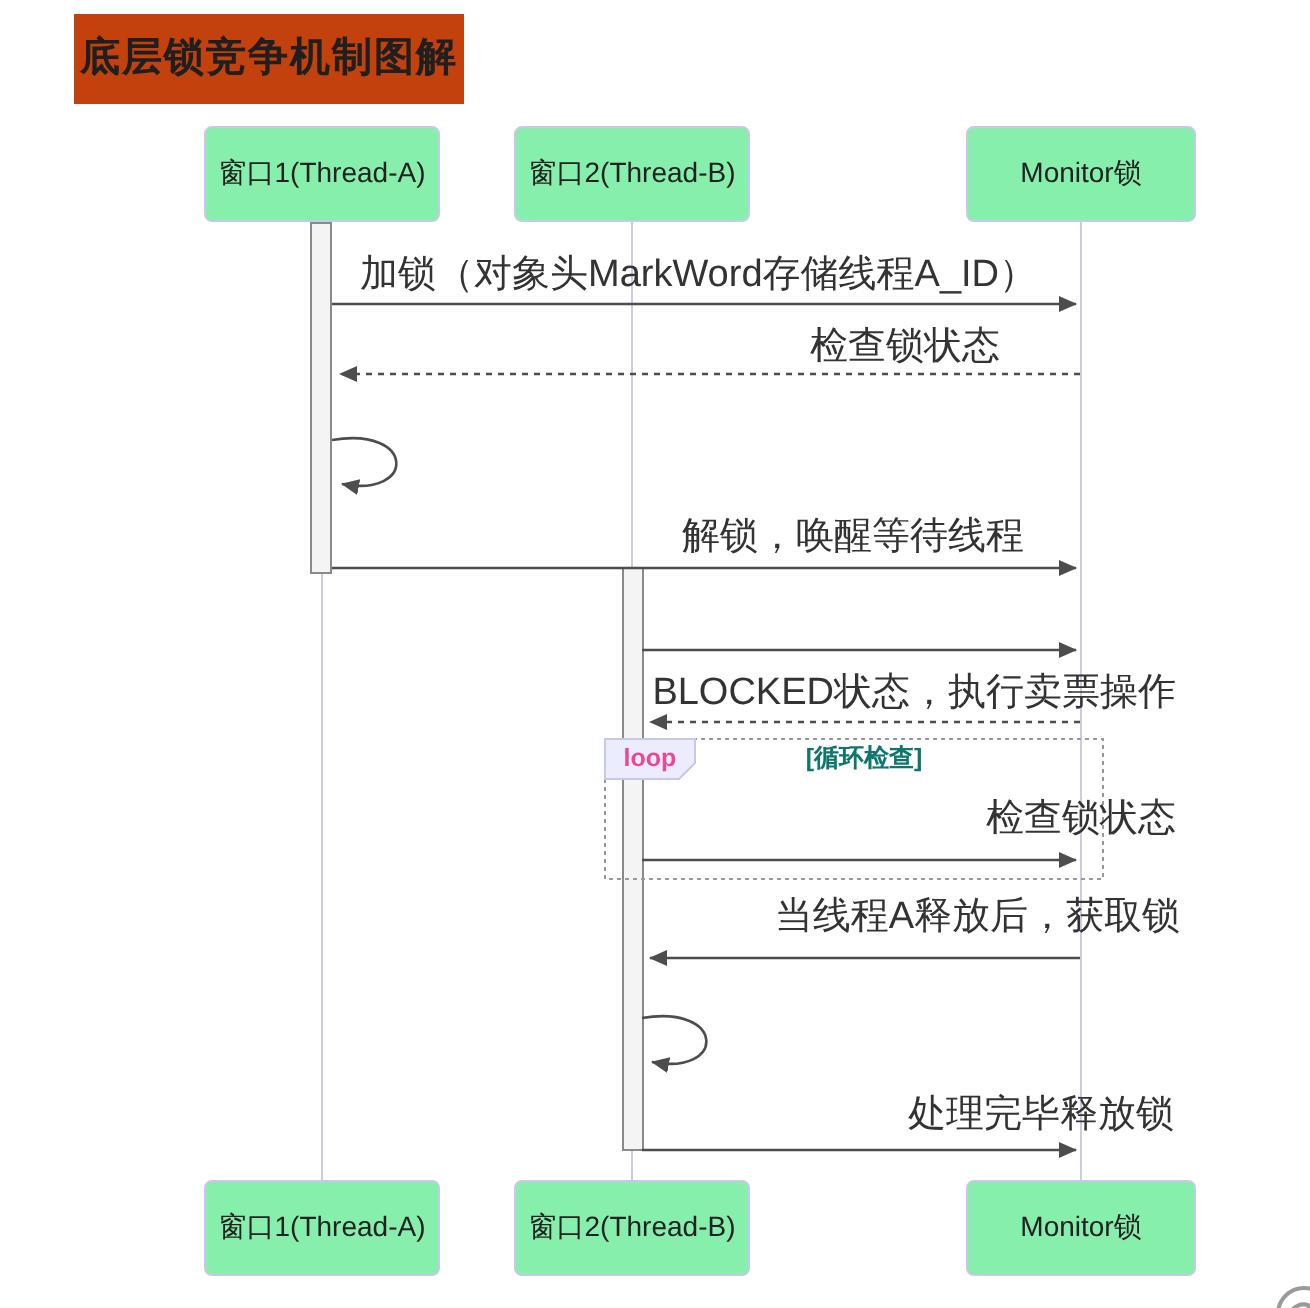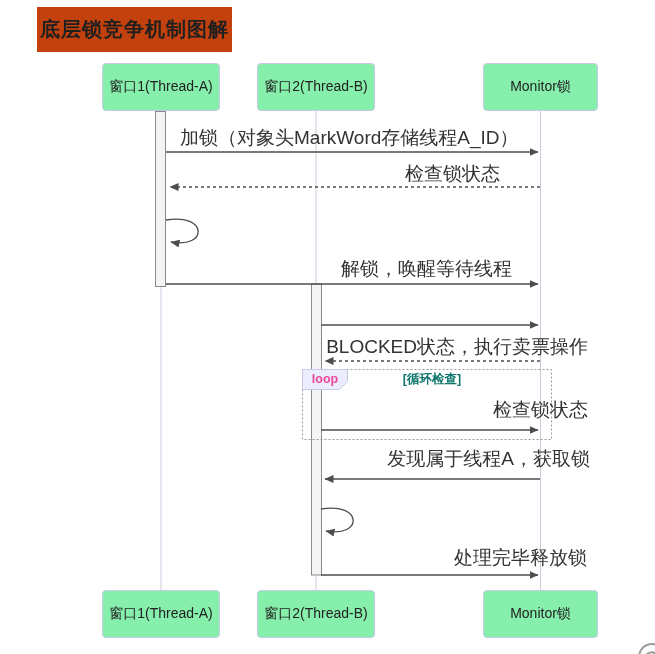--- a/index.html
+++ b/index.html
@@ -94,21 +94,21 @@
     <span>Monitor锁</span>
   </div>
 
   <div class="msg" style="left:180px;top:130px;">加锁（对象头MarkWord存储线程A_ID）</div>
   <div class="msg" style="left:180px;top:166px;">检查锁状态</div>
   <div class="msg" style="left:192px;top:261px;">解锁，唤醒等待线程</div>
   <div class="msg" style="left:268px;top:339px;">BLOCKED状态，执行卖票操作</div>
   <div class="loop-label">loop</div>
   <div class="loop-cond">[循环检查]</div>
   <div class="msg" style="left:268px;top:402px;">检查锁状态</div>
-  <div class="msg" style="left:270px;top:451px;">发现属于线程A，获取锁</div>
+  <div class="msg" style="left:270px;top:451px;">当线程A释放后，获取锁</div>
   <div class="msg" style="left:267px;top:550px;">处理完毕释放锁</div>
 
   <div class="corner-btn">
     <svg width="34" height="34" viewBox="0 0 34 34">
       <circle cx="17" cy="17" r="13" fill="#ffffff" stroke="#9a9a9a" stroke-width="2"></circle>
       <path d="M10,16 q6,-7 13,-1" fill="none" stroke="#9a9a9a" stroke-width="2"></path>
       <path d="M23,9 l1,6 l-6,-1 z" fill="#9a9a9a"></path>
     </svg>
   </div>
 

